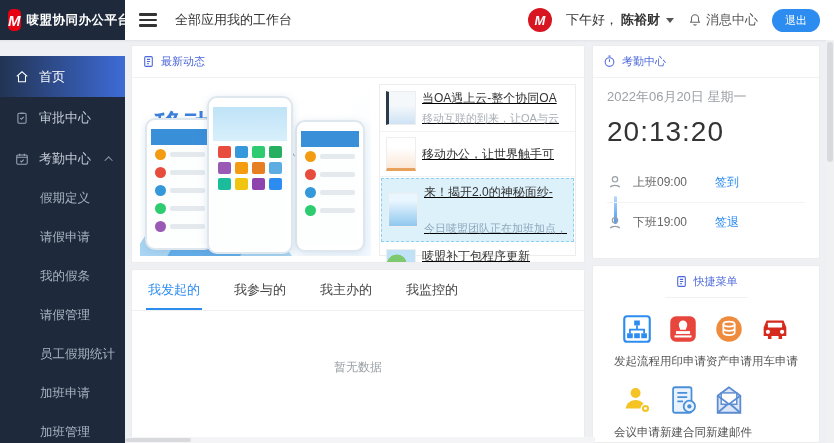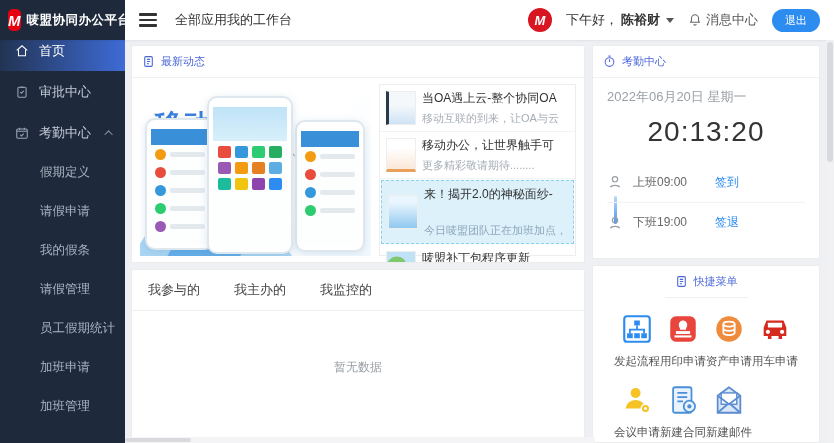--- a/index.html
+++ b/index.html
@@ -14,21 +14,21 @@
   .topnav { display:flex; }
   .topnav .nav-item { font-size:13px; color:#333; cursor:pointer; }
   .header-right { margin-left:auto; display:flex; align-items:center; gap:14px; padding-right:14px; }
   .avatar { width:24px; height:24px; border-radius:50%; background:#d71622; color:#fff; font-size:13px; font-weight:bold; display:flex; align-items:center; justify-content:center; font-style:italic; }
   .greet { font-size:13px; color:#333; display:flex; align-items:center; gap:3px; }
   .greet b { font-weight:bold; }
   .caret-down { width:0; height:0; border-left:4px solid transparent; border-right:4px solid transparent; border-top:5px solid #555; margin-left:3px; }
   .msg { display:flex; align-items:center; gap:4px; font-size:13px; color:#555; cursor:pointer; }
   .logout-btn { background:#2d8cf0; color:#fff; font-size:11px; border:none; border-radius:12px; padding:4px 13px; cursor:pointer; }
   
-  .sidebar { position:absolute; top:30px; left:0; bottom:0; width:125px; background:#1e2a3c; overflow:hidden; z-index:4; }
+  .sidebar { position:absolute; top:56px; left:0; bottom:0; width:125px; background:#1e2a3c; overflow:hidden; z-index:4; }
   .side-item { height:41px; display:flex; align-items:center; padding:0 12px; color:#c3cad6; font-size:13px; cursor:pointer; }
   .side-item svg { margin:0 10px 0 3px; flex:0 0 14px; }
   .side-item.active { background:linear-gradient(90deg,#223453 0%,#3e6bd6 100%); color:#fff; }
   .side-item .chev { margin-left:auto; width:6px; height:6px; border-left:1.5px solid #8f99a8; border-top:1.5px solid #8f99a8; transform:rotate(45deg) translateY(2px); }
   .side-sub { height:39px; display:flex; align-items:center; padding-left:40px; color:#aab3c0; font-size:12.5px; cursor:pointer; white-space:nowrap; }
   
   .main { position:absolute; top:40px; left:125px; right:8px; bottom:0; padding:5px 6px 0 6px; display:flex; gap:7px; }
   .col-left { flex:1 1 auto; display:flex; flex-direction:column; gap:6px; min-width:0; }
   .col-right { flex:0 0 228px; display:flex; flex-direction:column; gap:6px; }
   .card { background:#fff; border:1px solid #ececec; border-radius:2px; display:flex; flex-direction:column; overflow:hidden; }
@@ -63,35 +63,35 @@
   .prow:nth-child(1) i{background:#f39c12}.prow:nth-child(2) i{background:#e74c3c}.prow:nth-child(3) i{background:#3498db}.prow:nth-child(4) i{background:#2ecc71}.prow:nth-child(5) i{background:#9b59b6}
   .news-list { flex:0 0 156px; border:1px solid #ededed; display:flex; flex-direction:column; }
   .news-item { display:flex; gap:6px; padding:5px 6px; border-bottom:1px solid #f2f2f2; cursor:pointer; align-items:center; }
   .news-item:last-child { border-bottom:none; }
   .news-item.hl { background:#ddf1fb; border:1px dashed #8fd0f0; margin:1px; }
   .news-thumb { width:30px; height:34px; flex:0 0 30px; border:1px solid #eee; background:#fff; }
   .th1 { background:linear-gradient(180deg,#f5f8fb 40%,#cfe3f5 100%); border-left:3px solid #2b3a4a; }
   .th2 { background:linear-gradient(180deg,#fff 30%,#fbe8d8 100%); border-bottom:3px solid #e8a15a; }
   .th3 { background:linear-gradient(180deg,#eaf6ff 20%,#8fc8ef 100%); }
   .th4 { background:radial-gradient(circle at 35% 45%,#7ec86e 0 38%,#bfe2f6 40% 100%); }
-  .news-txt { min-width:0; }
+  .news-txt { min-width:0;text-decoration:underline; }
   .news-title { font-size:12px; color:#333; white-space:nowrap; overflow:hidden; }
   .news-sub { font-size:11px; color:#a6adb5; white-space:nowrap; overflow:hidden; margin-top:4px; }
   .news-item.hl .news-sub { color:#8ea8bb;margin-top:20px; }
   
   .card-tasks { flex:1 1 auto; }
   .tabs { display:flex; gap:30px; padding:0 14px; border-bottom:1px solid #f0f0f0; }
   .tab { font-size:13px; color:#444; padding:11px 2px 9px; cursor:pointer; border-bottom:2px solid transparent; }
   .tab.active { color:#2d8cf0; border-bottom-color:#2d8cf0; }
   .empty { text-align:center; color:#9aa0a6; font-size:12px; margin-top:48px; }
   
   .card-att { height:214px; flex:0 0 214px; }
   .att-body { padding:10px 14px; position:relative; }
   .att-date { font-size:13px; color:#9aa0a6; }
-  .att-time { font-size:28px; color:#333; margin:10px 0 14px; font-weight:500; letter-spacing:1px;text-align:center; }
+  .att-time { font-size:28px; color:#333; margin:10px 0 14px; font-weight:500; letter-spacing:1px; }
   .att-row { display:flex; align-items:center; gap:10px; height:40px; position:relative; }
   .att-row + .att-row { border-top:1px solid #f3f3f3; }
   .att-label { font-size:12px; color:#666; width:72px; }
   .att-link { font-size:12px; color:#2d8cf0; cursor:pointer; }
   .att-line { position:absolute; left:21px; top:118px; width:3px; height:28px; background:linear-gradient(180deg,#b9d9fb,#4a97ee); border-radius:2px; }
   
   .card-quick { flex:1 1 auto;align-items:center; }
   .quick-grid { display:grid; grid-template-columns:repeat(4,1fr); row-gap:14px; padding:14px 8px 8px; }
   .quick-item { display:flex; flex-direction:column; align-items:center; gap:8px; cursor:pointer; }
   .quick-label { font-size:11.5px; color:#555; white-space:nowrap; }
@@ -261,21 +261,20 @@
             <div class="news-thumb th1"></div>
             <div class="news-txt">
               <div class="news-title">当OA遇上云-整个协同OA</div>
               <div class="news-sub">移动互联的到来，让OA与云</div>
             </div>
           </div>
           <div class="news-item">
             <div class="news-thumb th2"></div>
             <div class="news-txt">
               <div class="news-title">移动办公，让世界触手可</div>
-              <div class="news-sub">更多精彩敬请期待........</div>
             </div>
           </div>
           <div class="news-item hl">
             <div class="news-thumb th3"></div>
             <div class="news-txt">
               <div class="news-title">来！揭开2.0的神秘面纱-</div>
               <div class="news-sub">今日唛盟团队正在加班加点，</div>
             </div>
           </div>
           <div class="news-item">
@@ -284,20 +283,21 @@
               <div class="news-title">唛盟补丁包程序更新</div>
               <div class="news-sub">为了营造更好的客户体验，唛</div>
             </div>
           </div>
         </div>
       </div>
     </div>
 
     <div class="card card-tasks">
       <div class="tabs">
+        <div class="tab active">我发起的</div>
         <div class="tab">我参与的</div>
         <div class="tab">我主办的</div>
         <div class="tab">我监控的</div>
       </div>
       <div class="empty">暂无数据</div>
     </div>
   </div>
 
   <div class="col-right">
 

